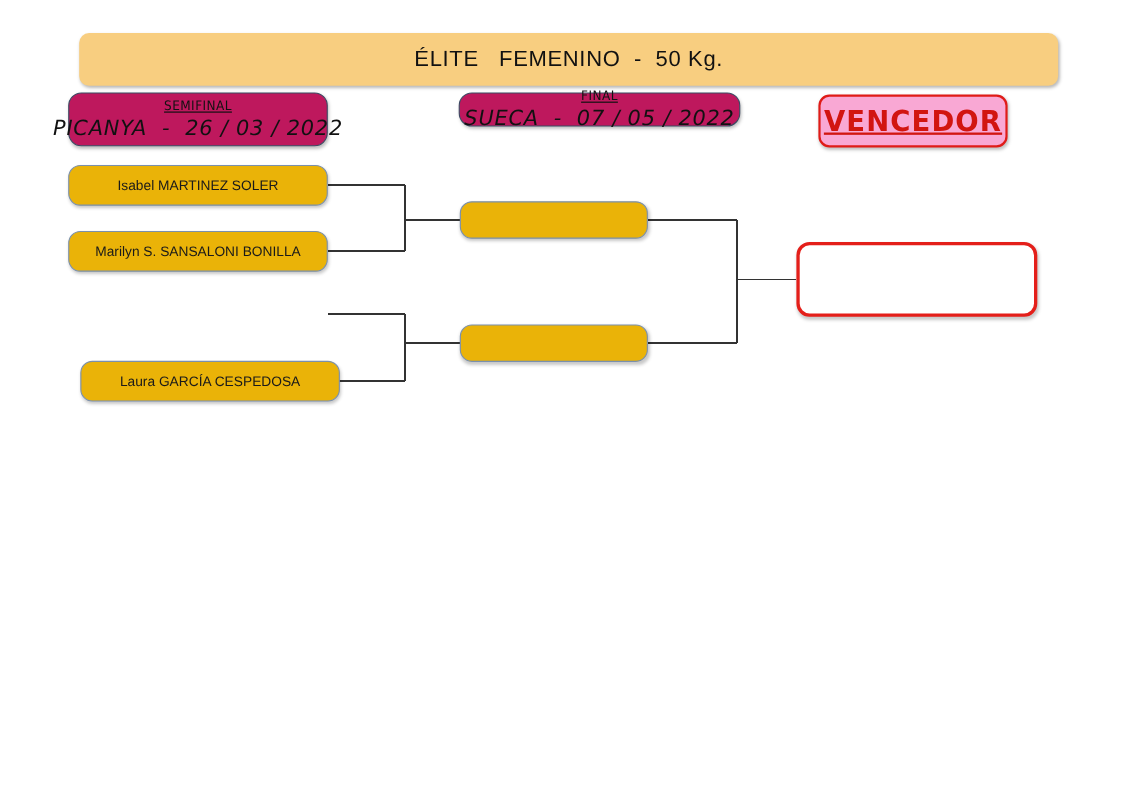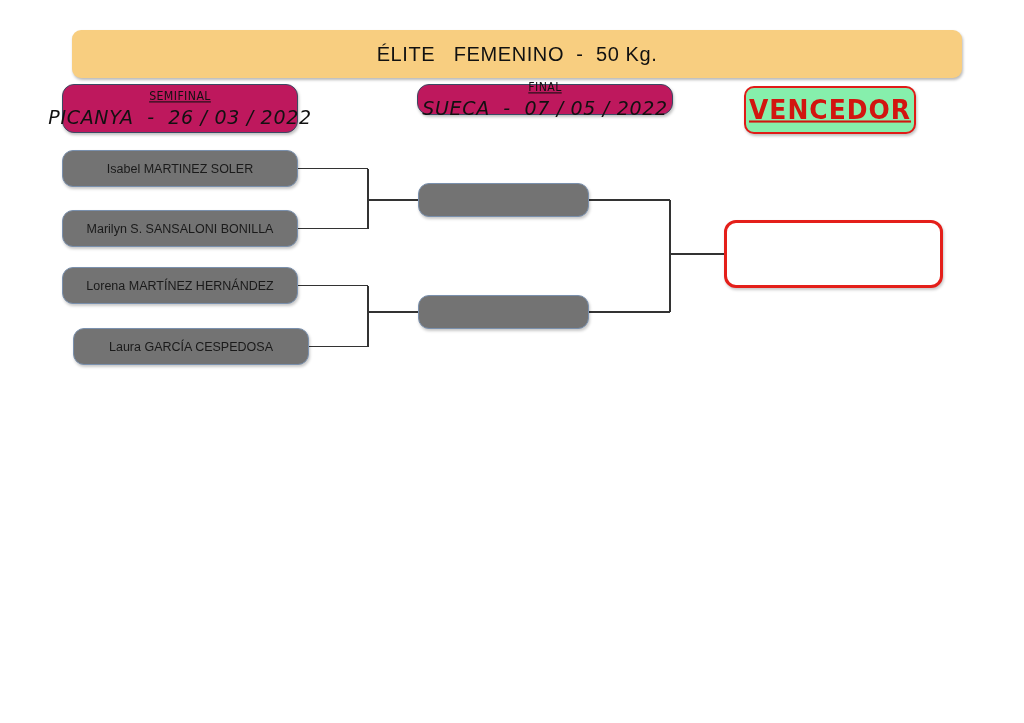--- a/index.html
+++ b/index.html
@@ -79,21 +79,21 @@
   
   #vencedor-box {
     position: absolute;
     left: 744px;
     top: 86px;
     width: 172px;
     height: 48px;
     box-sizing: border-box;
     border: 2.6px solid #e01b17;
     border-radius: 10px;
-    background: #86efac;
+    background: #f9a8d4;
     box-shadow: 1px 2px 3px rgba(0,0,0,0.25);
     display: flex;
     align-items: center;
     justify-content: center;
   }
   #vencedor-text {
     font-family: "DejaVu Sans", sans-serif;
     font-size: 25px;
     font-weight: bold;
     letter-spacing: 1px;
@@ -102,21 +102,21 @@
     text-decoration-thickness: 2px;
     transform: scaleY(1.05);
   }
 
   
   .slot {
     position: absolute;
     box-sizing: border-box;
     border: 1.3px solid #7a90ad;
     border-radius: 11px;
-    background: #737373;
+    background: #eab308;
     box-shadow: 1px 2px 3px rgba(0,0,0,0.22);
     display: flex;
     align-items: center;
     justify-content: center;
     padding: 0 24px;
   }
   .slot-label {
     font-family: "Liberation Sans", sans-serif;
     font-size: 12.5px;
     color: #1a1a1a;
@@ -208,23 +208,20 @@
       <path d="M 670 254 L 724 254"></path>
     </g>
   </svg>
 
   <div id="slot-r1-m1-p1" class="slot competitor">
     <span class="slot-label">Isabel MARTINEZ SOLER</span>
   </div>
   <div id="slot-r1-m1-p2" class="slot competitor">
     <span class="slot-label">Marilyn S. SANSALONI BONILLA</span>
   </div>
-  <div id="slot-r1-m2-p1" class="slot competitor">
-    <span class="slot-label">Lorena MARTÍNEZ HERNÁNDEZ</span>
-  </div>
   <div id="slot-r1-m2-p2" class="slot competitor">
     <span class="slot-label">Laura GARCÍA CESPEDOSA</span>
   </div>
 
   <div id="slot-semi-winner-1" class="slot semi-result">
     <span class="slot-label"></span>
   </div>
   <div id="slot-semi-winner-2" class="slot semi-result">
     <span class="slot-label"></span>
   </div>

